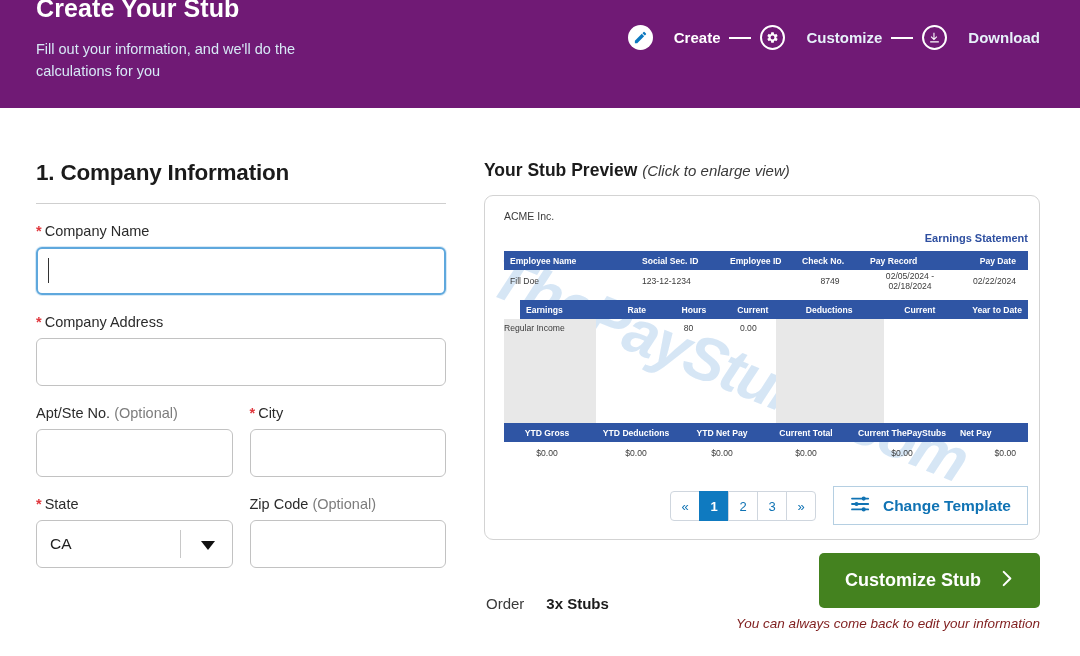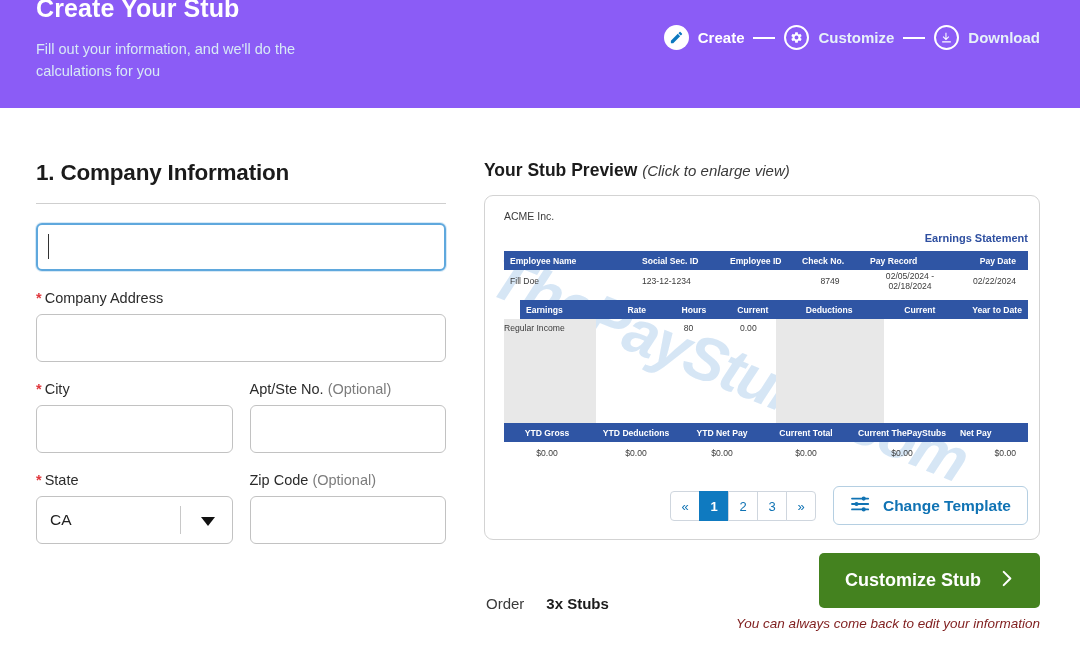--- a/index.html
+++ b/index.html
@@ -6,36 +6,36 @@
   html, body {
     width: 1080px; height: 656px;
     background: #ffffff;
     font-family: "Liberation Sans", sans-serif;
     overflow: hidden;
   }
 
   
   .header {
     position: absolute; left: 0; top: 0; width: 1080px; height: 108px;
-    background: #8b5cf6;
+    background: #701a75;
   }
   .hdr-title {
     position: absolute; left: 36px; top: -6px;
     font-size: 25px; font-weight: bold; color: #ffffff; letter-spacing: 0.1px;
   }
   .hdr-sub {
     position: absolute; left: 36px; top: 38px; width: 330px;
     font-size: 14.5px; color: #d7e9f6; line-height: 1.55;
   }
 
   .steps {
     position: absolute; right: 40px; top: 25px;
     display: flex; align-items: center; gap: 0;
   }
-  .step { display: flex; align-items: center; gap: 9px; }
+  .step { display: flex; align-items: center; gap: 21px; }
   .step-label { font-size: 15px; font-weight: bold; color: #ffffff; white-space: nowrap; }
   .step-label.dim { color: #e6f1f9; }
   .circ {
     width: 25px; height: 25px; border-radius: 50%;
     display: flex; align-items: center; justify-content: center; flex: 0 0 auto;
   }
   .circ.filled { background: #ffffff; }
   .circ.outline { border: 2px solid #ffffff; }
   .connector { width: 22px; height: 2px; background: #ffffff; margin: 0 9px; flex: 0 0 auto; }
 
@@ -131,21 +131,21 @@
     width: 30px; height: 30px; border: 1px solid #cfd6de; margin-left: -1px;
     display: flex; align-items: center; justify-content: center;
     font-size: 13px; color: #1073b4; background: #fff;
   }
   .pg:first-child { border-radius: 4px 0 0 4px; margin-left: 0; }
   .pg:last-child { border-radius: 0 4px 4px 0; }
   .pg.active { background: #0f7ac0; color: #fff; border-color: #0f7ac0; font-weight: bold; }
 
   .chg-tpl {
     position: absolute; right: 11px; top: 290px;
-    height: 39px; padding: 0 16px; border: 1px solid #b5cfe2; border-radius: 6px;
+    height: 39px; padding: 0 16px; border: 1px solid #b5cfe2; border-radius: 0;
     background: #fff; display: flex; align-items: center; gap: 11px;
     font-size: 15.5px; font-weight: bold; color: #1073b4;
   }
 
   
   .order { position: absolute; left: 484px; top: 590px; font-size: 15px; color: #3a3a3a; line-height: 1.55; }
   .order td.k { padding-right: 20px; }
   .order td.v { font-weight: bold; color: #1b1b1b; }
 
   .cust-btn {
@@ -198,43 +198,46 @@
       <span class="step-label dim">Download</span>
     </div>
   </div>
 </div>
 
 <div class="form-col">
   <div class="sec-title">1. Company Information</div>
   <div class="sec-rule"></div>
 
   <div class="fld">
+    <div class="lbl">
+      <span class="req">*</span><span>Company Name</span>
+    </div>
     <div style="position:relative">
       <input class="inp focused" value="" placeholder="" style="">
       <span class="caret"></span>
     </div>
   </div>
 
   <div class="fld">
     <div class="lbl">
       <span class="req">*</span><span>Company Address</span>
     </div>
     <input class="inp" value="" placeholder="" style="">
   </div>
 
   <div class="row2">
     <div class="fld">
       <div class="lbl">
-        <span class="req">*</span><span>City</span>
+        <span>Apt/Ste No.</span> <span class="opt">(Optional)</span>
       </div>
       <input class="inp" value="" placeholder="" style="">
     </div>
     <div class="fld">
       <div class="lbl">
-        <span>Apt/Ste No.</span> <span class="opt">(Optional)</span>
+        <span class="req">*</span><span>City</span>
       </div>
       <input class="inp" value="" placeholder="" style="">
     </div>
   </div>
 
   <div class="row2">
     <div class="fld">
       <div class="lbl">
         <span class="req">*</span><span>State</span>
       </div>

